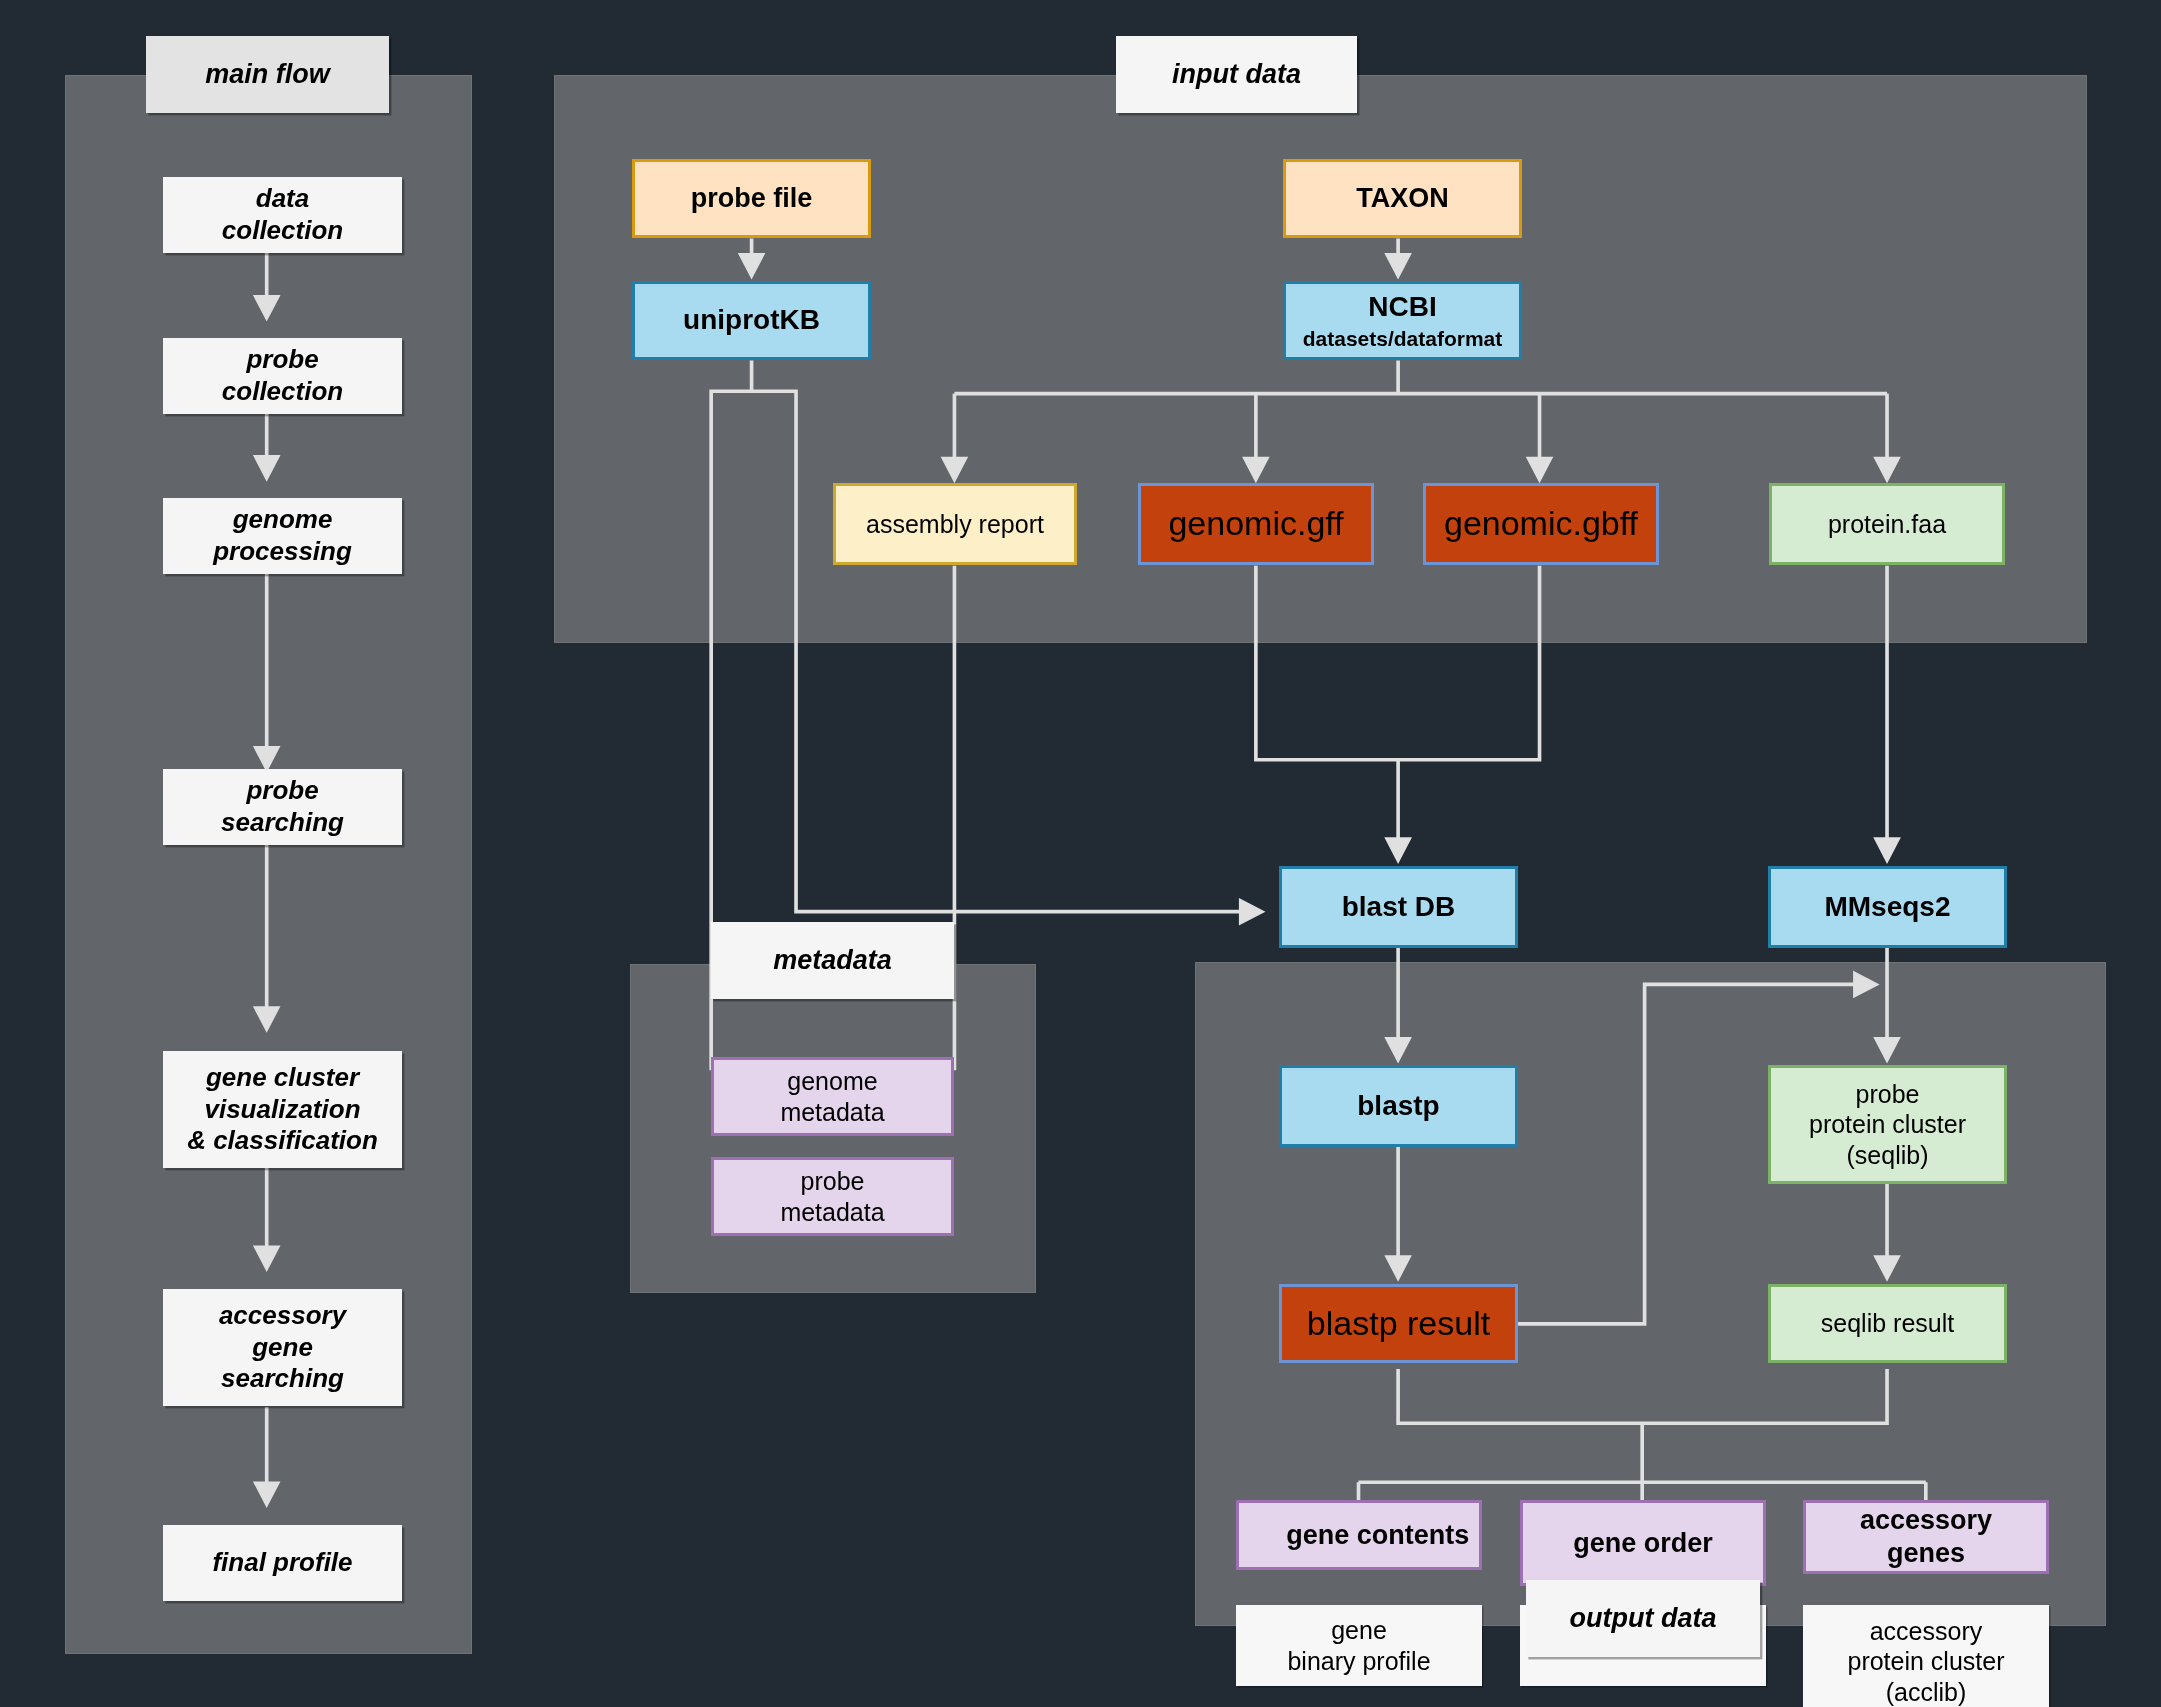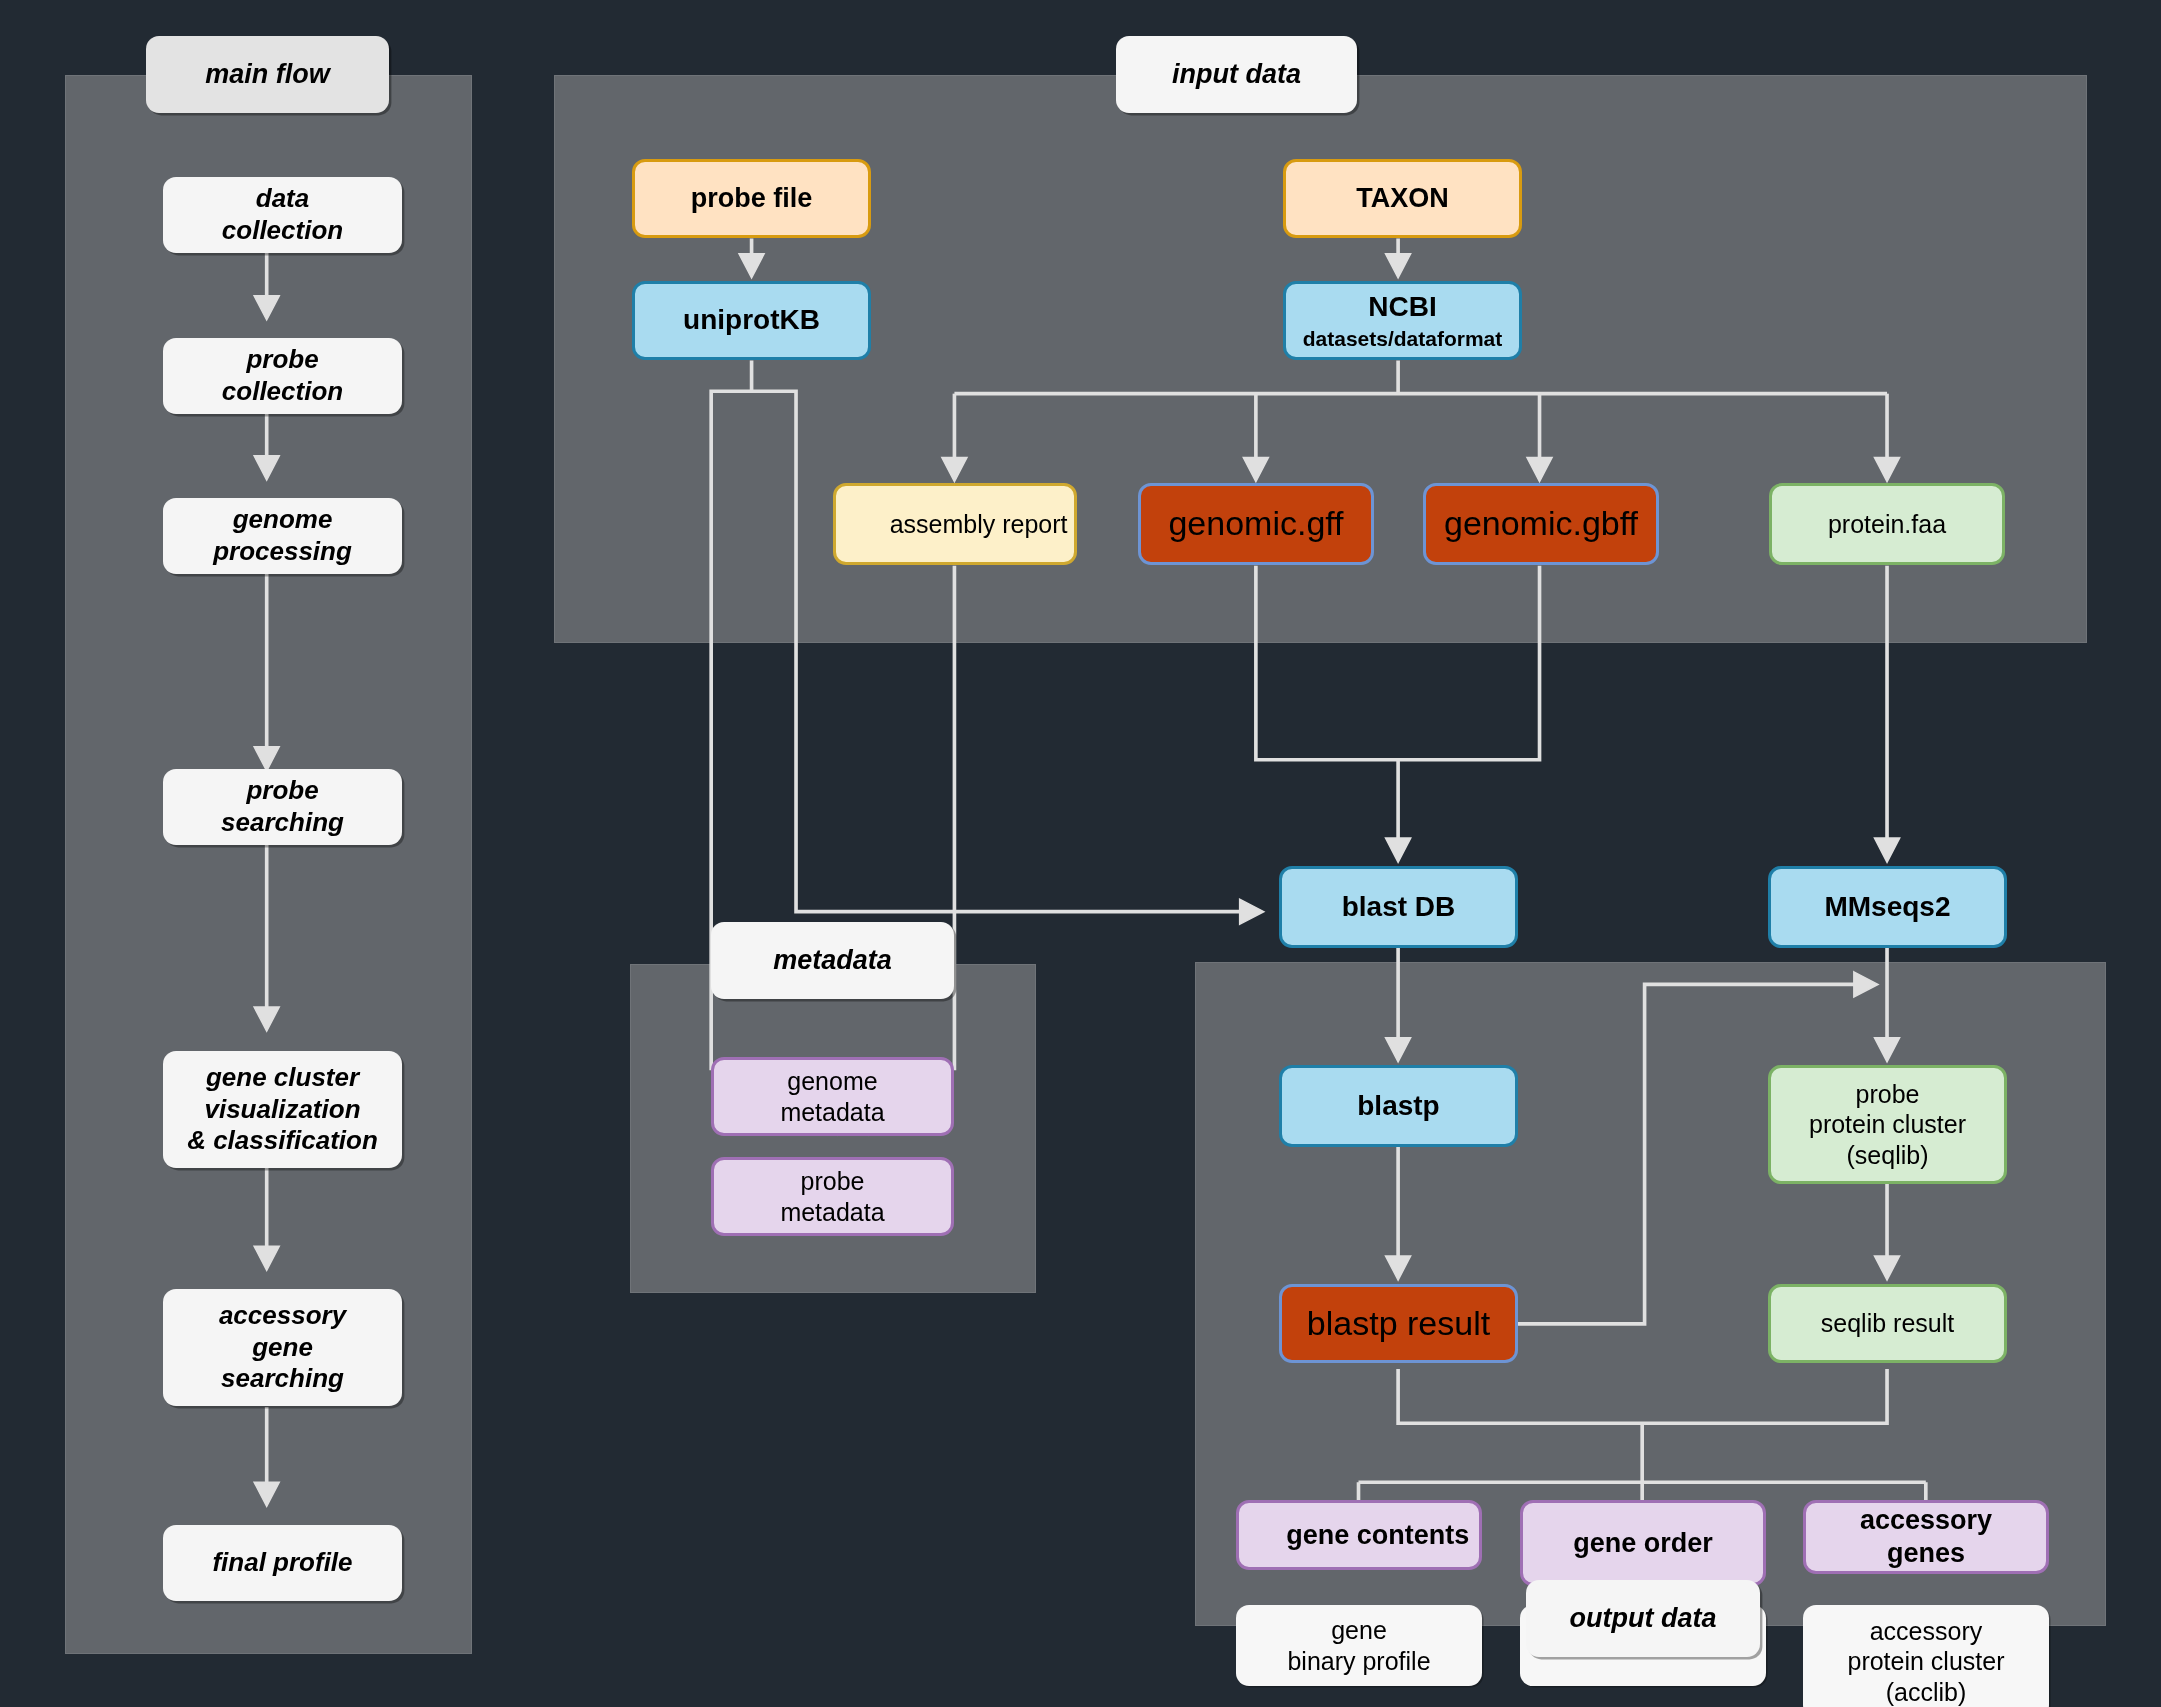--- a/index.html
+++ b/index.html
@@ -14,21 +14,21 @@
   
   .panel{
     position:absolute;background:#62666b;border:1.6px solid #6f7378;
     box-sizing:border-box;z-index:1;
   }
 
   
   .node{
     position:absolute;box-sizing:border-box;display:flex;
     align-items:center;justify-content:center;text-align:center;
-    border-radius:13px;z-index:10;line-height:1.22;
+    border-radius:0;z-index:10;line-height:1.22;
     padding:3.2px 6.5px;color:#000;
   }
   .node .lbl{display:block;width:100%;}
   .node .sub{display:block;font-size:21px;font-weight:bold;margin-top:1.6px;}
 
   
   .n-title{
     background:#f5f5f5;border:none;
     box-shadow:2.4px 2.4px 0 rgba(0,0,0,.35);
     font-style:italic;font-weight:bold;font-size:27px;z-index:20;
@@ -42,21 +42,21 @@
   }
   
   .n-step{
     background:#f5f5f5;border:none;
     box-shadow:2.4px 2.4px 0 rgba(0,0,0,.33);
     font-style:italic;font-weight:bold;font-size:26px;margin-left:16px;
   }
   
   .n-orange{background:#ffe2c2;border:3.2px solid #d89b10;font-weight:bold;font-size:27px;}
   
-  .n-yellow{background:#fdf0c9;border:3.2px solid #cfa82f;font-weight:normal;font-size:25px;text-align:right;}
+  .n-yellow{background:#fdf0c9;border:3.2px solid #cfa82f;font-weight:normal;font-size:25px;}
   
   .n-blue{background:#a9dbf0;border:3.2px solid #1f7fa8;font-weight:bold;font-size:28px;}
   
   .n-paleblue{background:#c2410c;border:3.2px solid #6d94d4;font-weight:normal;font-size:34px;}
   
   .n-green{background:#d6ecd2;border:3.2px solid #7cb265;font-weight:normal;font-size:25px;}
   
   .n-purple{background:#e5d5ec;border:3.2px solid #9f6fb4;font-weight:normal;font-size:25px;}
   .n-purple.bold{font-weight:bold;font-size:27px;}
 </style>

